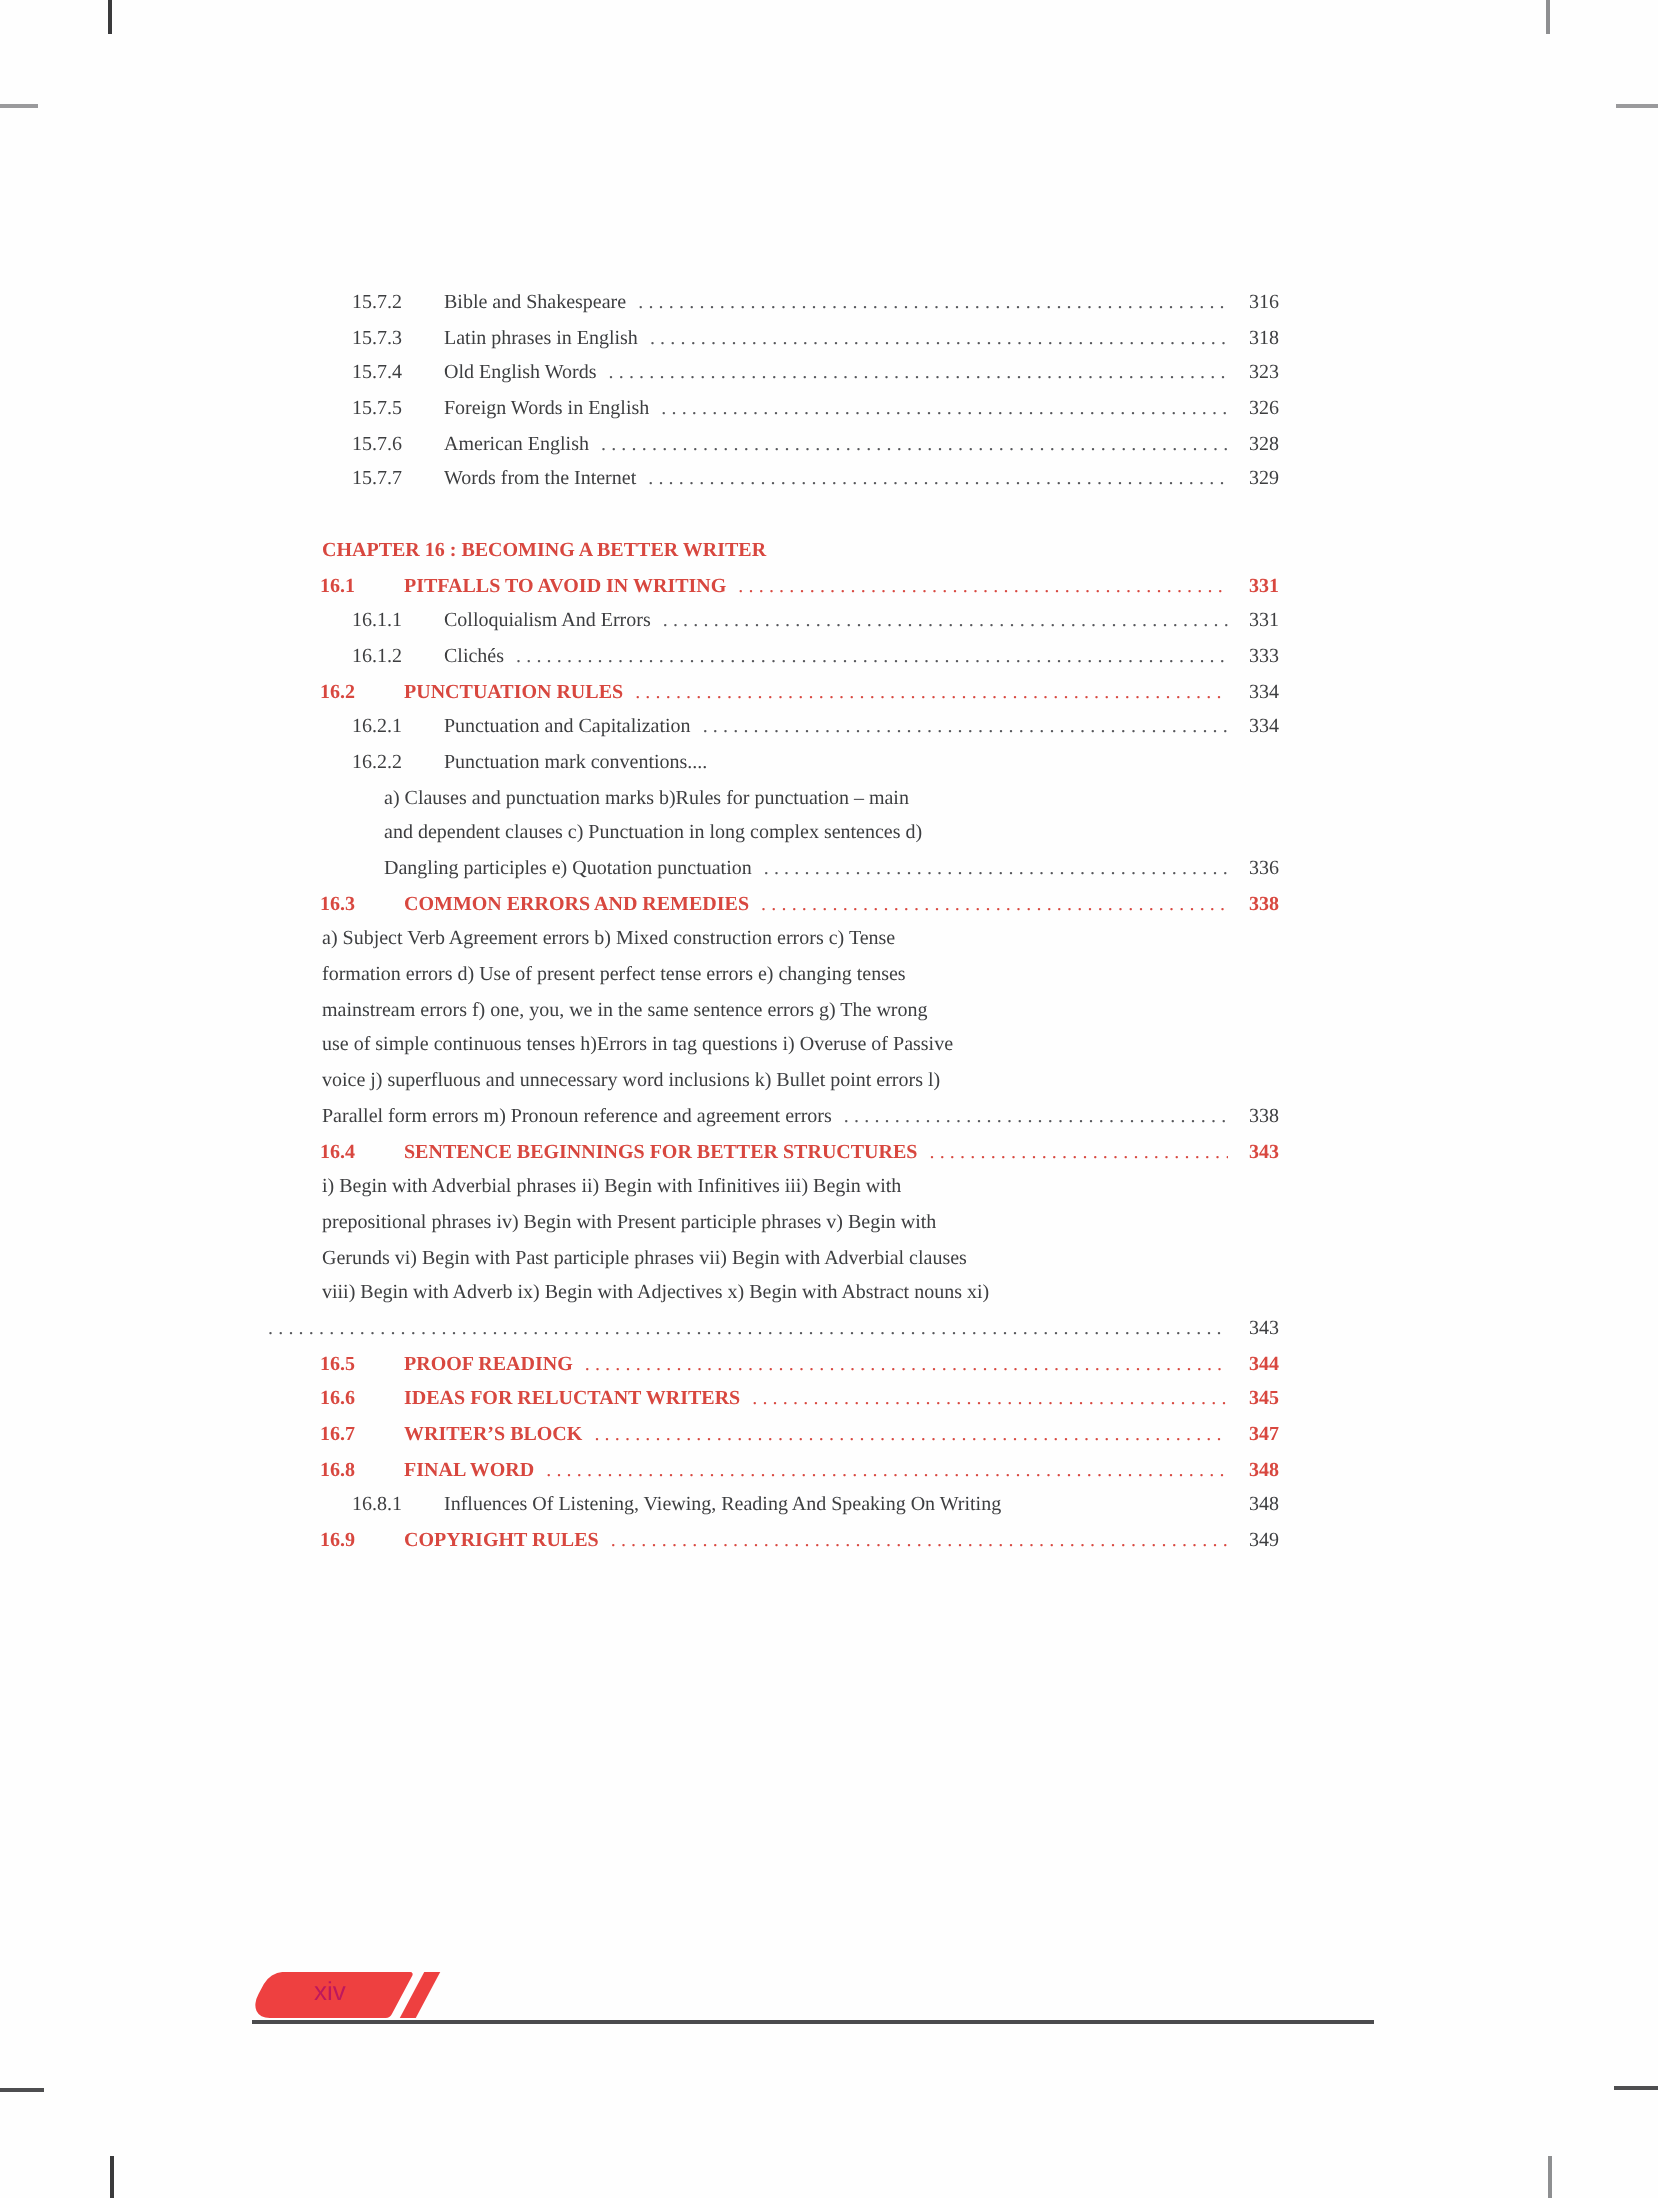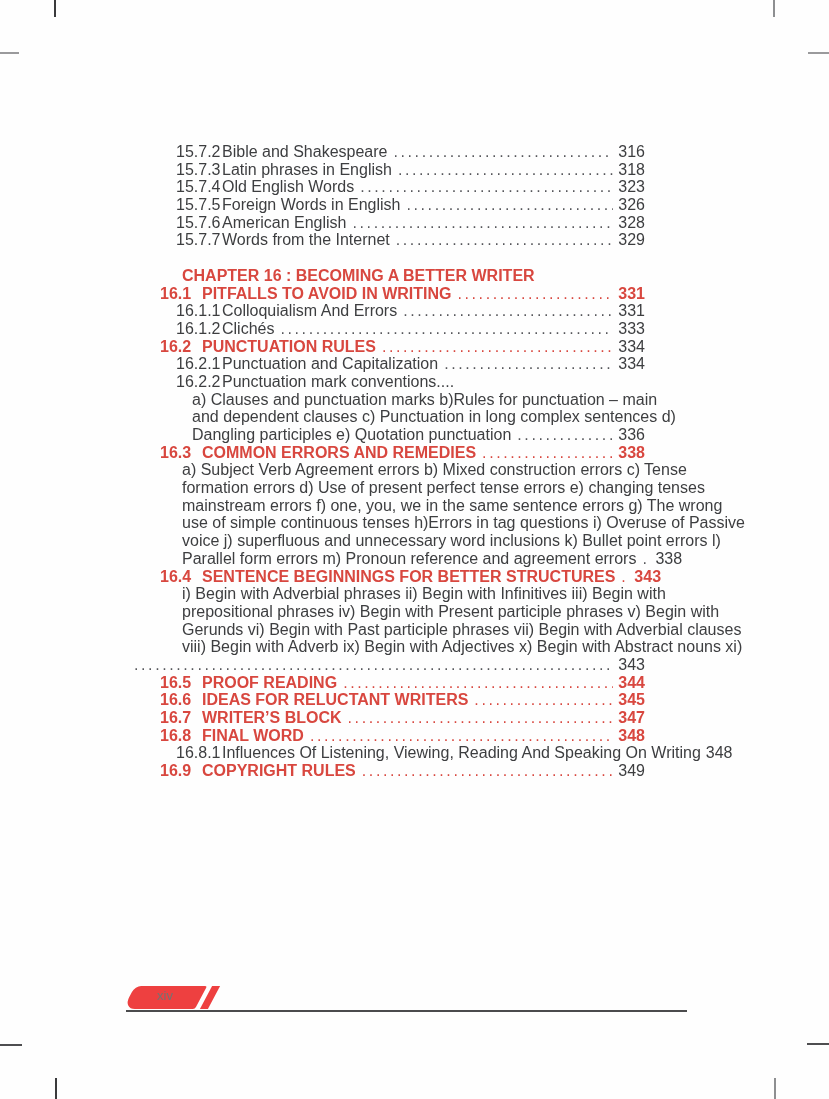--- a/index.html
+++ b/index.html
@@ -10,34 +10,35 @@
   .page{
     position:relative;
     width:829px;height:1099px;
     background:#fefefe;
     overflow:hidden;
   }
   
   .toc{
     position:absolute;
     left:128px;top:143px;width:517px;
-    font-size:16px;
+    font-size:10px;
     color:#3d3e40;
     line-height:17.7px;
+    font-family:Liberation Serif, serif;
   }
   .row{
     display:flex;
     align-items:baseline;
     height:17.7px;
     white-space:nowrap;
   }
   .row.gap-before{margin-top:17.7px;}
   .num1{flex:0 0 42px;margin-left:32px;}
   .num2{flex:0 0 46px;margin-left:48px;}
-  .indent1{margin-left:54px;}
+  .indent1{margin-left:33px;}
   .indent2{margin-left:64px;}
   .red{color:#d8473f;font-weight:bold;}
   .blackpage{color:#3d3e40;font-weight:normal;}
   .leader{
     flex:1 1 auto;
     overflow:hidden;
     white-space:nowrap;
     letter-spacing:2.6px;
     padding-left:6px;
     color:#55565a;
@@ -68,21 +69,21 @@
     width:8px;height:23px;
     background:#ee4040;
     transform:skewX(-28deg);
     transform-origin:50% 50%;
   }
   .folio-label{
     position:absolute;
     left:129px;top:988px;
     width:72px;
     text-align:center;
-    color:#737373;
+    color:#be185d;
     font-size:13px;
   }
   .footer-rule{
     position:absolute;
     left:126px;top:1010px;
     width:561px;height:1.5px;
     background:#4b4b4d;
   }
   
   .mark{position:absolute;background:#6e6f71;}

